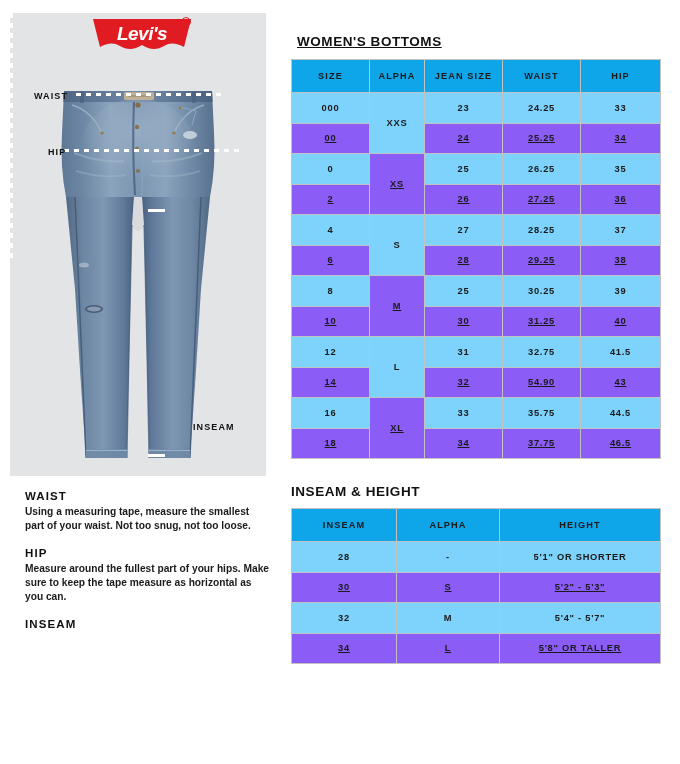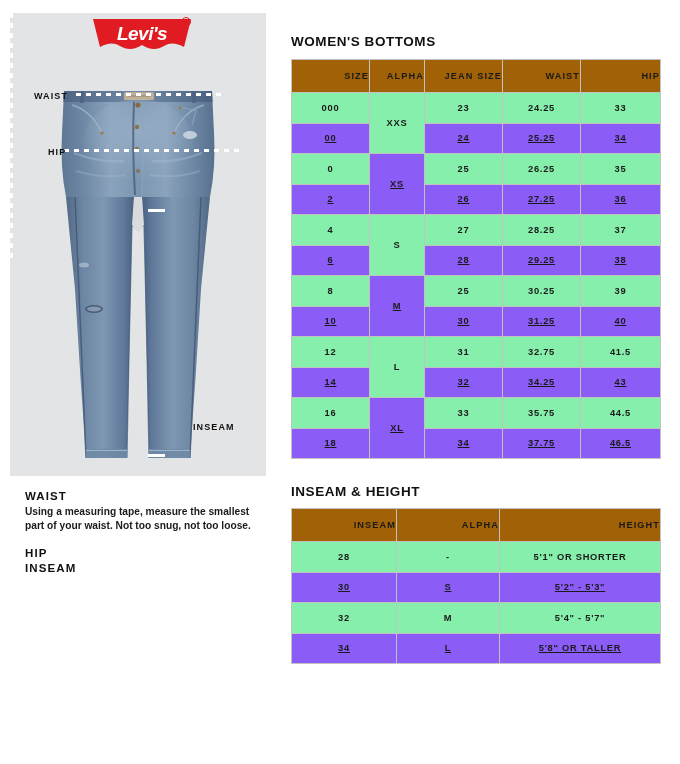--- a/index.html
+++ b/index.html
@@ -66,49 +66,48 @@
     color: #1b1b1b; margin-bottom: 14px;
   }
   .howto p:last-child { margin-bottom: 0; }
 
   
   .sec-title {
     position: absolute;
     font-size: 13.5px; font-weight: 700; letter-spacing: 0.55px;
     color: #111;
   }
-  .t1-title { left: 291px; top: 34px; }
+  .t1-title { left: 297px; top: 34px; text-decoration: underline; }
   .t2-title { left: 291px; top: 484px; }
 
   table {
     position: absolute;
     border-collapse: collapse;
     table-layout: fixed;
     background: #fff;
   }
   table td, table th {
     border: 1px solid #c2c2c2;
     text-align: center;
     vertical-align: middle;
     font-size: 9.3px;
     font-weight: 700;
     letter-spacing: 0.75px;
     color: #1a1a1a;
     height: 30.5px;
     padding: 0;
   }
   table th {
-    background: #a16207;
+    background: #0ea5e9;
     font-size: 9.2px;
     letter-spacing: 1.1px;
     height: 33px;
-    text-align: right;
   }
   td.shade { background: #8b5cf6; text-decoration: underline; }
-  td.plain { background: #86efac; }
+  td.plain { background: #7dd3fc; }
 
   
   #tbl-women { left: 291px; top: 59px; width: 369px; }
   #tbl-women col.c-size  { width: 78px; }
   #tbl-women col.c-alpha { width: 55px; }
   #tbl-women col.c-jean  { width: 78px; }
   #tbl-women col.c-waist { width: 78px; }
   #tbl-women col.c-hip   { width: 80px; }
 
   
@@ -240,20 +239,21 @@
 
     <div class="m-label m-waist">WAIST</div>
     <div class="m-label m-hip">HIP</div>
     <div class="m-label m-inseam">INSEAM</div>
   </div>
 
   <div class="howto">
     <h3>WAIST</h3>
     <p>Using a measuring tape, measure the smallest part of your waist. Not too snug, not too loose.</p>
     <h3>HIP</h3>
+    <p>Measure around the fullest part of your hips. Make sure to keep the tape measure as horizontal as you can.</p>
     <h3>INSEAM</h3>
   </div>
 
   <div class="sec-title t1-title">WOMEN'S BOTTOMS</div>
 
   <table id="tbl-women">
     <colgroup>
       <col class="c-size">
         <col class="c-alpha">
         <col class="c-jean">
@@ -325,21 +325,21 @@
         <tr>
           <td class="plain">12</td>
           <td rowspan="2" class="plain">L</td>
           <td class="plain">31</td>
           <td class="plain">32.75</td>
           <td class="plain">41.5</td>
         </tr>
         <tr>
           <td class="shade">14</td>
           <td class="shade">32</td>
-          <td class="shade">34.25</td>
+          <td class="shade">54.90</td>
           <td class="shade">43</td>
         </tr>
         <tr>
           <td class="plain">16</td>
           <td rowspan="2" class="shade">XL</td>
           <td class="plain">33</td>
           <td class="plain">35.75</td>
           <td class="plain">44.5</td>
         </tr>
         <tr>

